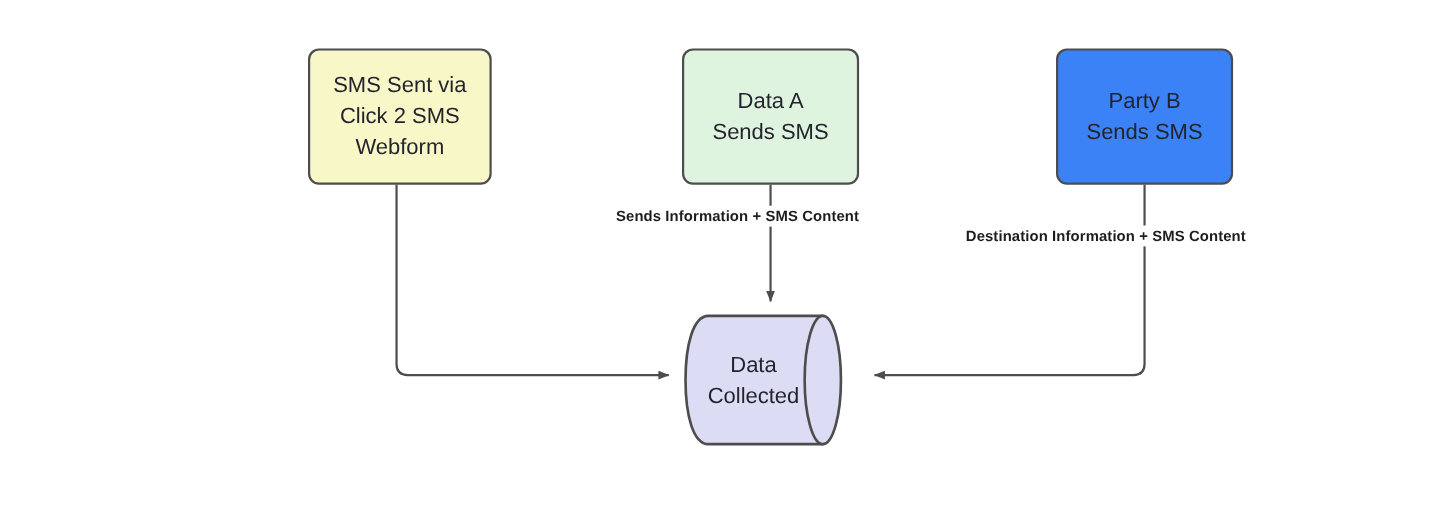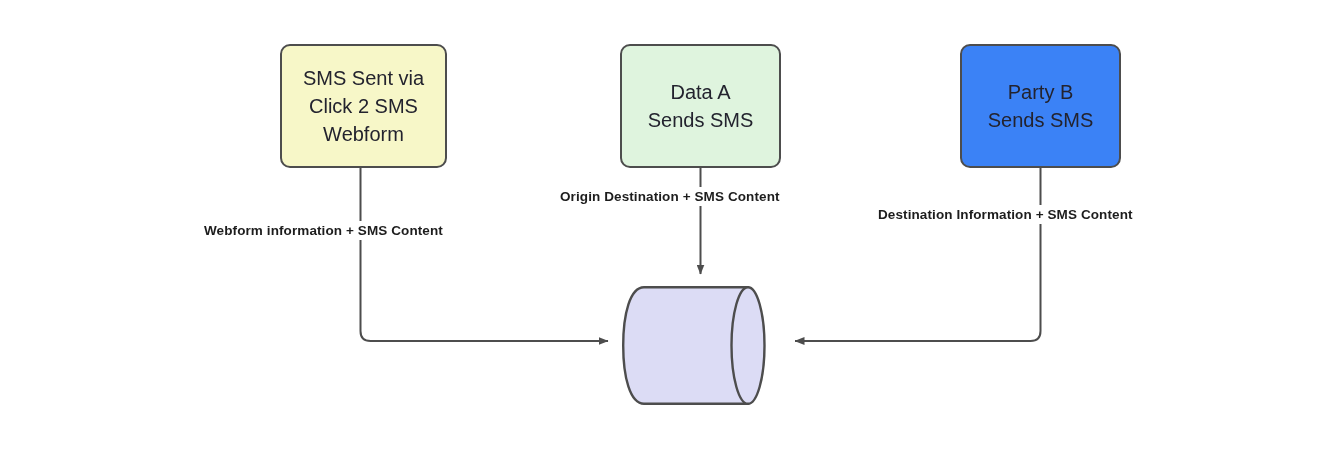--- a/index.html
+++ b/index.html
@@ -154,21 +154,22 @@
     <svg width="158" height="119" viewBox="0 0 158 119">
 
       <path d="M 126 1.2
                L 22 1.2
                C 8 1.2 1.2 28 1.2 59.5
                C 1.2 91 8 117.8 22 117.8
                L 126 117.8 Z" fill="#dcdcf5" stroke="#4d4d4d" stroke-width="2.4" stroke-linejoin="round"></path>
 
       <ellipse cx="126" cy="59.5" rx="16.5" ry="58.3" fill="#dcdcf5" stroke="#4d4d4d" stroke-width="2.4"></ellipse>
     </svg>
+    <div class="ds-label">Data
+Collected</div>
   </div>
 
-  <div class="edge-label" id="label-webform">Webform information + SMS Content</div>
 
-  <div class="edge-label" id="label-origin">Origin Destination + SMS Content</div>
+  <div class="edge-label" id="label-origin">Sends Information + SMS Content</div>
 
   <div class="edge-label" id="label-destination">Destination Information + SMS Content</div>
 
 </div>
 
 </body></html>

